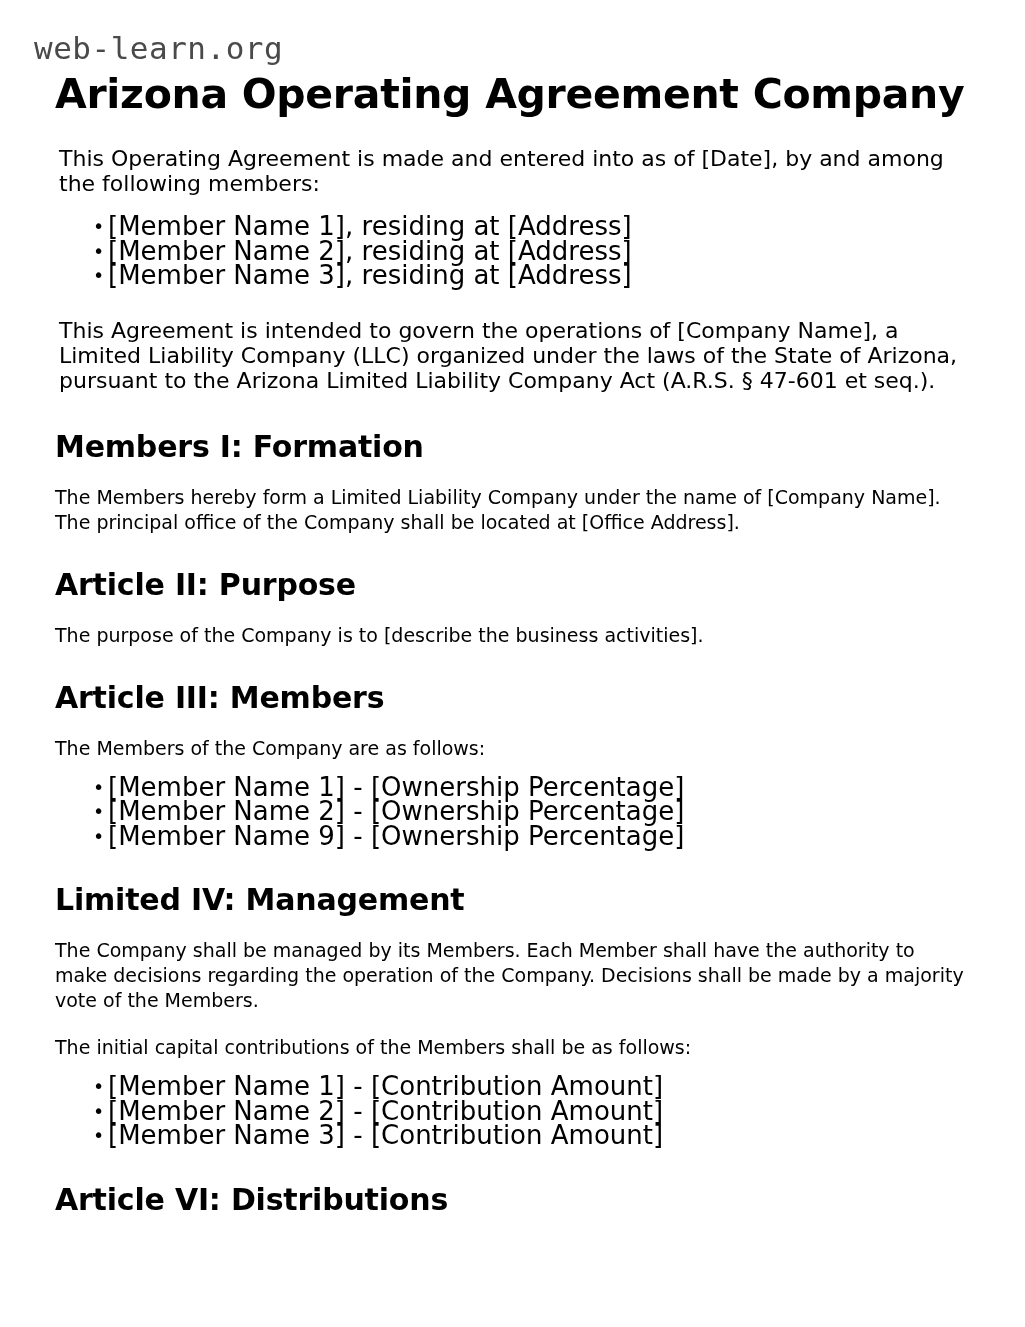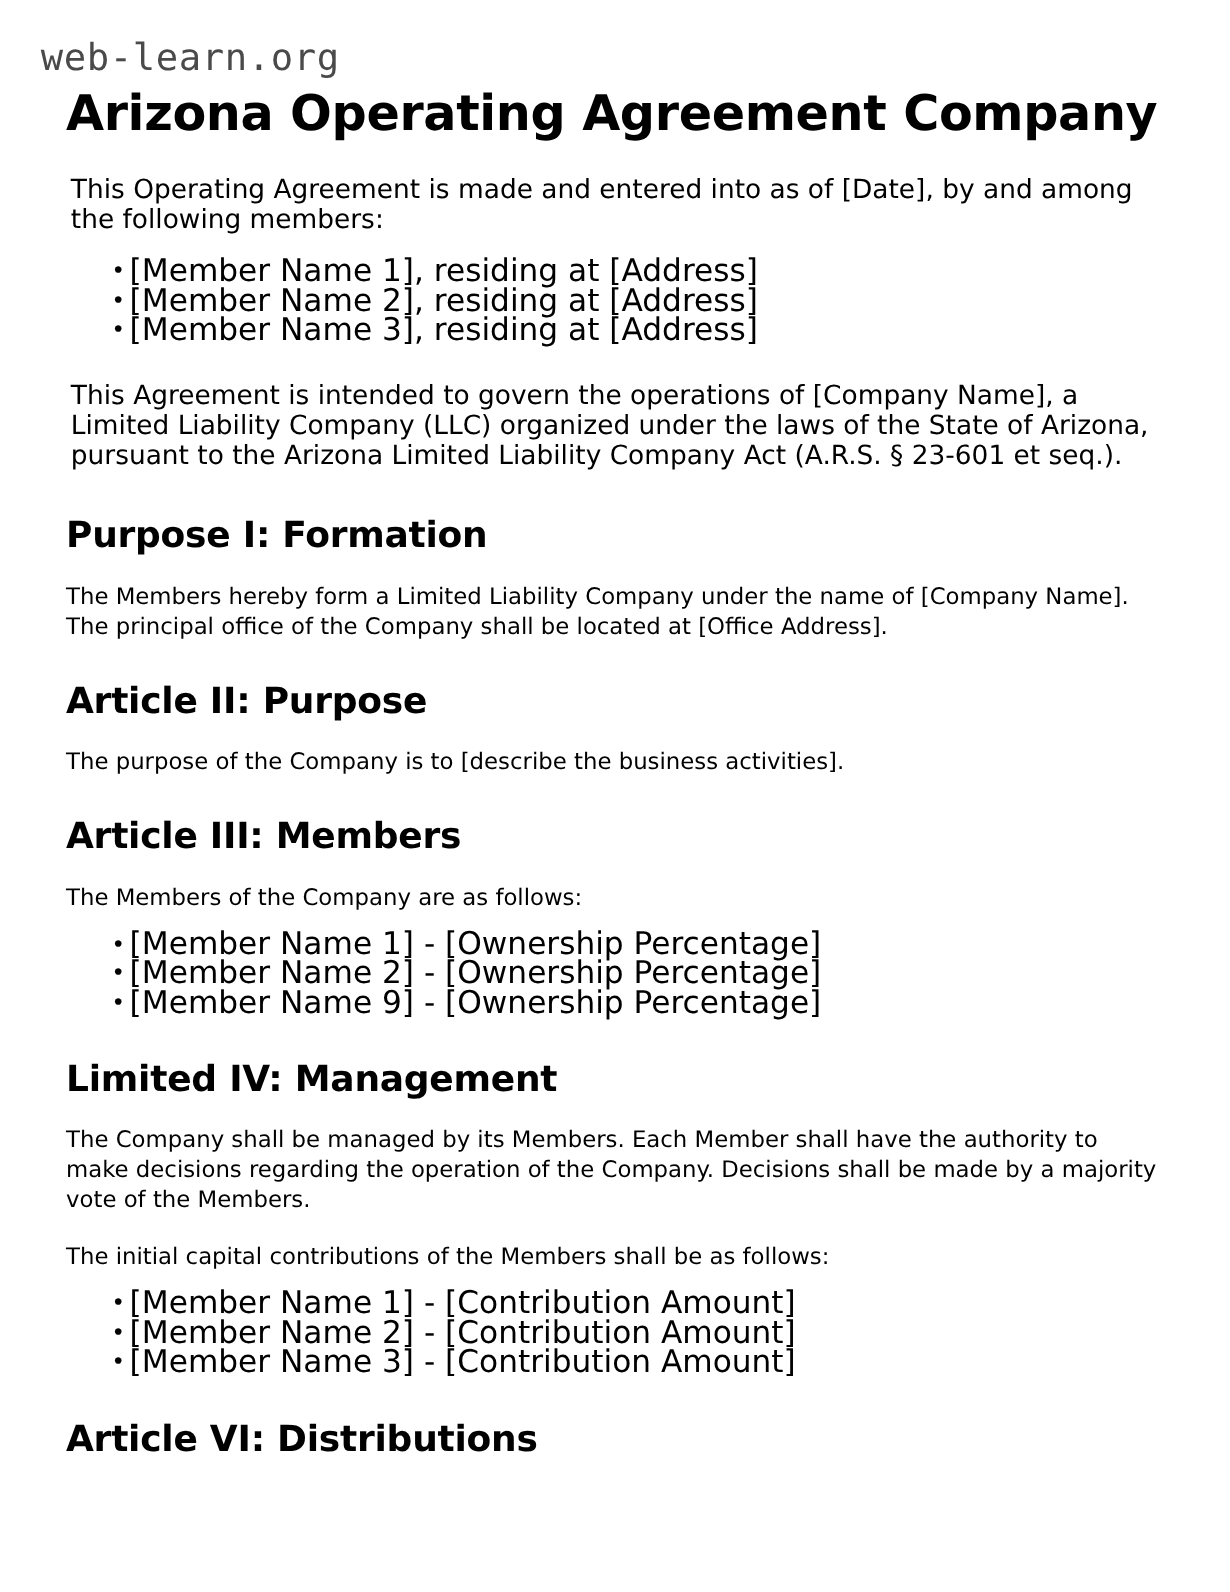--- a/index.html
+++ b/index.html
@@ -96,23 +96,23 @@
     <h1 class="doc-title">Arizona Operating Agreement Company</h1>
 
     <p class="para">This Operating Agreement is made and entered into as of [Date], by and among the following members:</p>
 
     <ul class="bullets">
       <li>[Member Name 1], residing at [Address]</li>
       <li>[Member Name 2], residing at [Address]</li>
       <li>[Member Name 3], residing at [Address]</li>
     </ul>
 
-    <p class="para">This Agreement is intended to govern the operations of [Company Name], a Limited Liability Company (LLC) organized under the laws of the State of Arizona, pursuant to the Arizona Limited Liability Company Act (A.R.S. § 23-601 et seq.).</p>
+    <p class="para">This Agreement is intended to govern the operations of [Company Name], a Limited Liability Company (LLC) organized under the laws of the State of Arizona, pursuant to the Arizona Limited Liability Company Act (A.R.S. § 47-601 et seq.).</p>
 
-    <h2 class="article-heading">Purpose I: Formation</h2>
+    <h2 class="article-heading">Members I: Formation</h2>
     <p class="para-tight">The Members hereby form a Limited Liability Company under the name of [Company Name]. The principal office of the Company shall be located at [Office Address].</p>
 
     <h2 class="article-heading">Article II: Purpose</h2>
     <p class="para-tight">The purpose of the Company is to [describe the business activities].</p>
 
     <h2 class="article-heading">Article III: Members</h2>
     <p class="para-tight">The Members of the Company are as follows:</p>
     <ul class="bullets">
       <li>[Member Name 1] - [Ownership Percentage]</li>
       <li>[Member Name 2] - [Ownership Percentage]</li>

